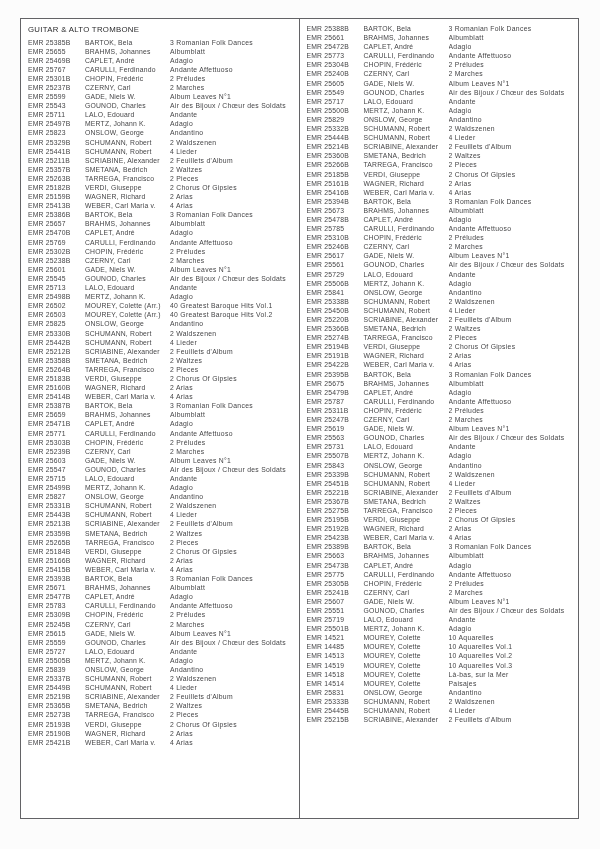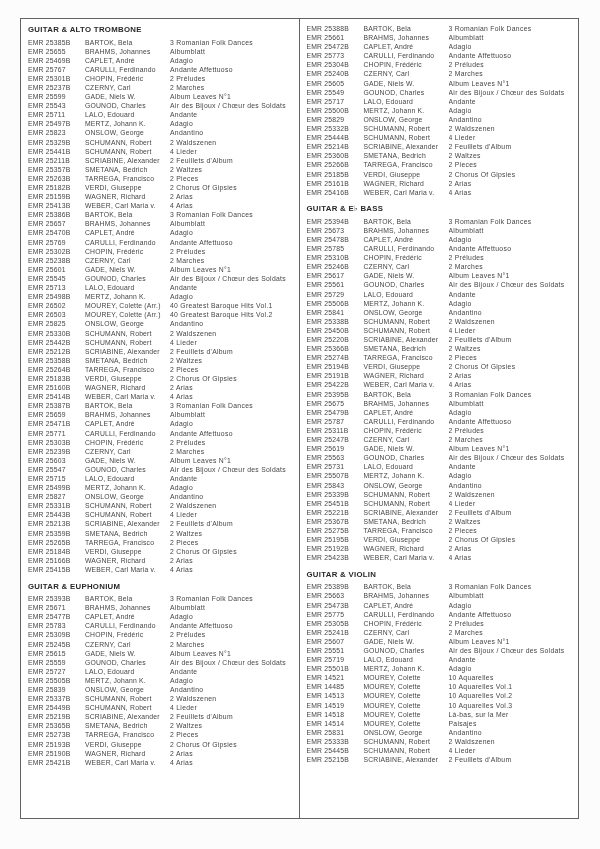--- a/index.html
+++ b/index.html
@@ -13,21 +13,21 @@
     position:absolute;left:20px;top:18px;width:559px;height:801px;
     background:var(--box-bg);border:1px solid var(--border);
     display:flex;overflow:hidden;
   }
   .catalog-column{
     width:50%;padding:5px 5px 4px 7px;overflow:hidden;
   }
   .catalog-column.left{border-right:1px solid var(--border);}
   .section{margin:0;}
   .section-title{
-    font-size:7.8px;font-weight:bold;color:var(--heading);
+    font-size:7.8px;font-weight:normal;color:var(--heading);
     letter-spacing:0.3px;margin:7.5px 0 3.5px 0;white-space:nowrap;
   }
   .section:first-child .section-title{margin-top:1px;}
   .row{
     display:flex;line-height:9.1px;font-size:6.8px;color:var(--text);
     letter-spacing:0.2px;white-space:nowrap;
   }
   .cell-ref{width:57px;flex:none;}
   .cell-composer{width:85px;flex:none;}
   .cell-title{flex:1;letter-spacing:0.3px;overflow:hidden;}
@@ -333,21 +333,20 @@
           <span class="cell-composer">WAGNER, Richard</span>
           <span class="cell-title">2 Arias</span>
         </div>
         <div class="row">
           <span class="cell-ref">EMR 25415B</span>
           <span class="cell-composer">WEBER, Carl Maria v.</span>
           <span class="cell-title">4 Arias</span>
         </div>
       </div>
       <div class="section">
-        <div class="section-title">GUITAR &amp; EUPHONIUM</div>
         <div class="row">
           <span class="cell-ref">EMR 25393B</span>
           <span class="cell-composer">BARTOK, Bela</span>
           <span class="cell-title">3 Romanian Folk Dances</span>
         </div>
         <div class="row">
           <span class="cell-ref">EMR 25671</span>
           <span class="cell-composer">BRAHMS, Johannes</span>
           <span class="cell-title">Albumblatt</span>
         </div>
@@ -530,21 +529,20 @@
           <span class="cell-composer">WAGNER, Richard</span>
           <span class="cell-title">2 Arias</span>
         </div>
         <div class="row">
           <span class="cell-ref">EMR 25416B</span>
           <span class="cell-composer">WEBER, Carl Maria v.</span>
           <span class="cell-title">4 Arias</span>
         </div>
       </div>
       <div class="section">
-        <div class="section-title">GUITAR &amp; E♭ BASS</div>
         <div class="row">
           <span class="cell-ref">EMR 25394B</span>
           <span class="cell-composer">BARTOK, Bela</span>
           <span class="cell-title">3 Romanian Folk Dances</span>
         </div>
         <div class="row">
           <span class="cell-ref">EMR 25673</span>
           <span class="cell-composer">BRAHMS, Johannes</span>
           <span class="cell-title">Albumblatt</span>
         </div>
@@ -725,21 +723,20 @@
           <span class="cell-composer">WAGNER, Richard</span>
           <span class="cell-title">2 Arias</span>
         </div>
         <div class="row">
           <span class="cell-ref">EMR 25423B</span>
           <span class="cell-composer">WEBER, Carl Maria v.</span>
           <span class="cell-title">4 Arias</span>
         </div>
       </div>
       <div class="section">
-        <div class="section-title">GUITAR &amp; VIOLIN</div>
         <div class="row">
           <span class="cell-ref">EMR 25389B</span>
           <span class="cell-composer">BARTOK, Bela</span>
           <span class="cell-title">3 Romanian Folk Dances</span>
         </div>
         <div class="row">
           <span class="cell-ref">EMR 25663</span>
           <span class="cell-composer">BRAHMS, Johannes</span>
           <span class="cell-title">Albumblatt</span>
         </div>

